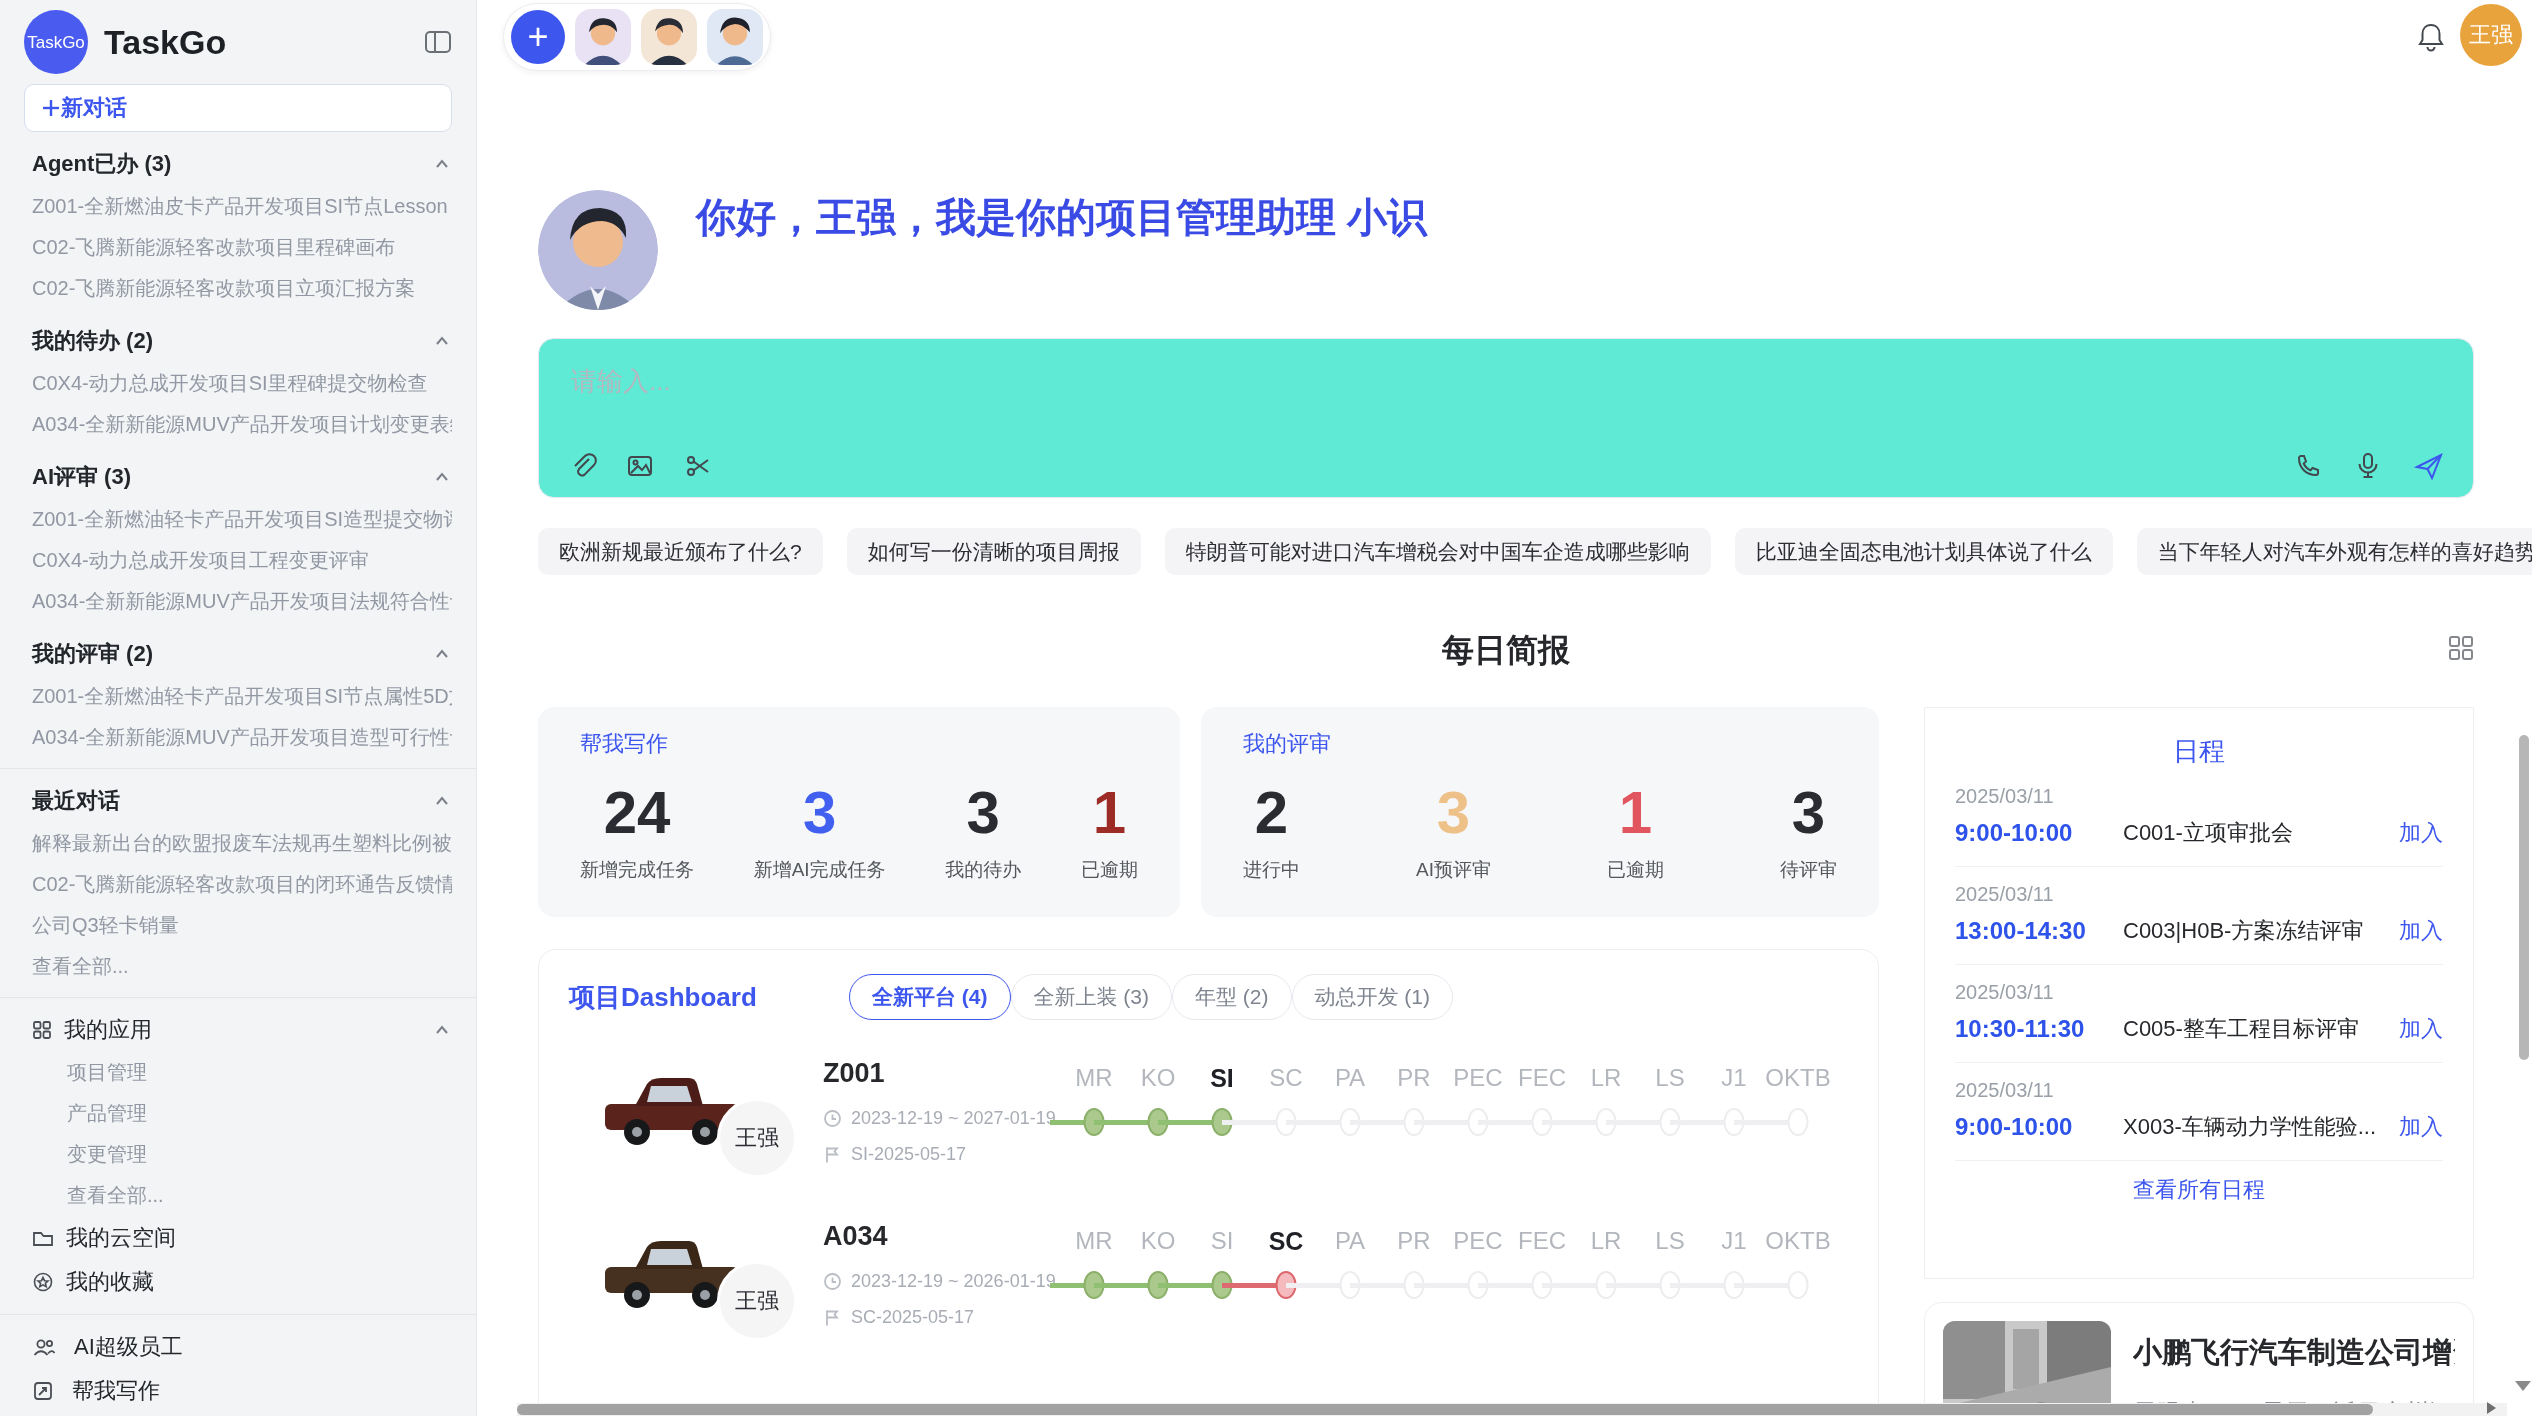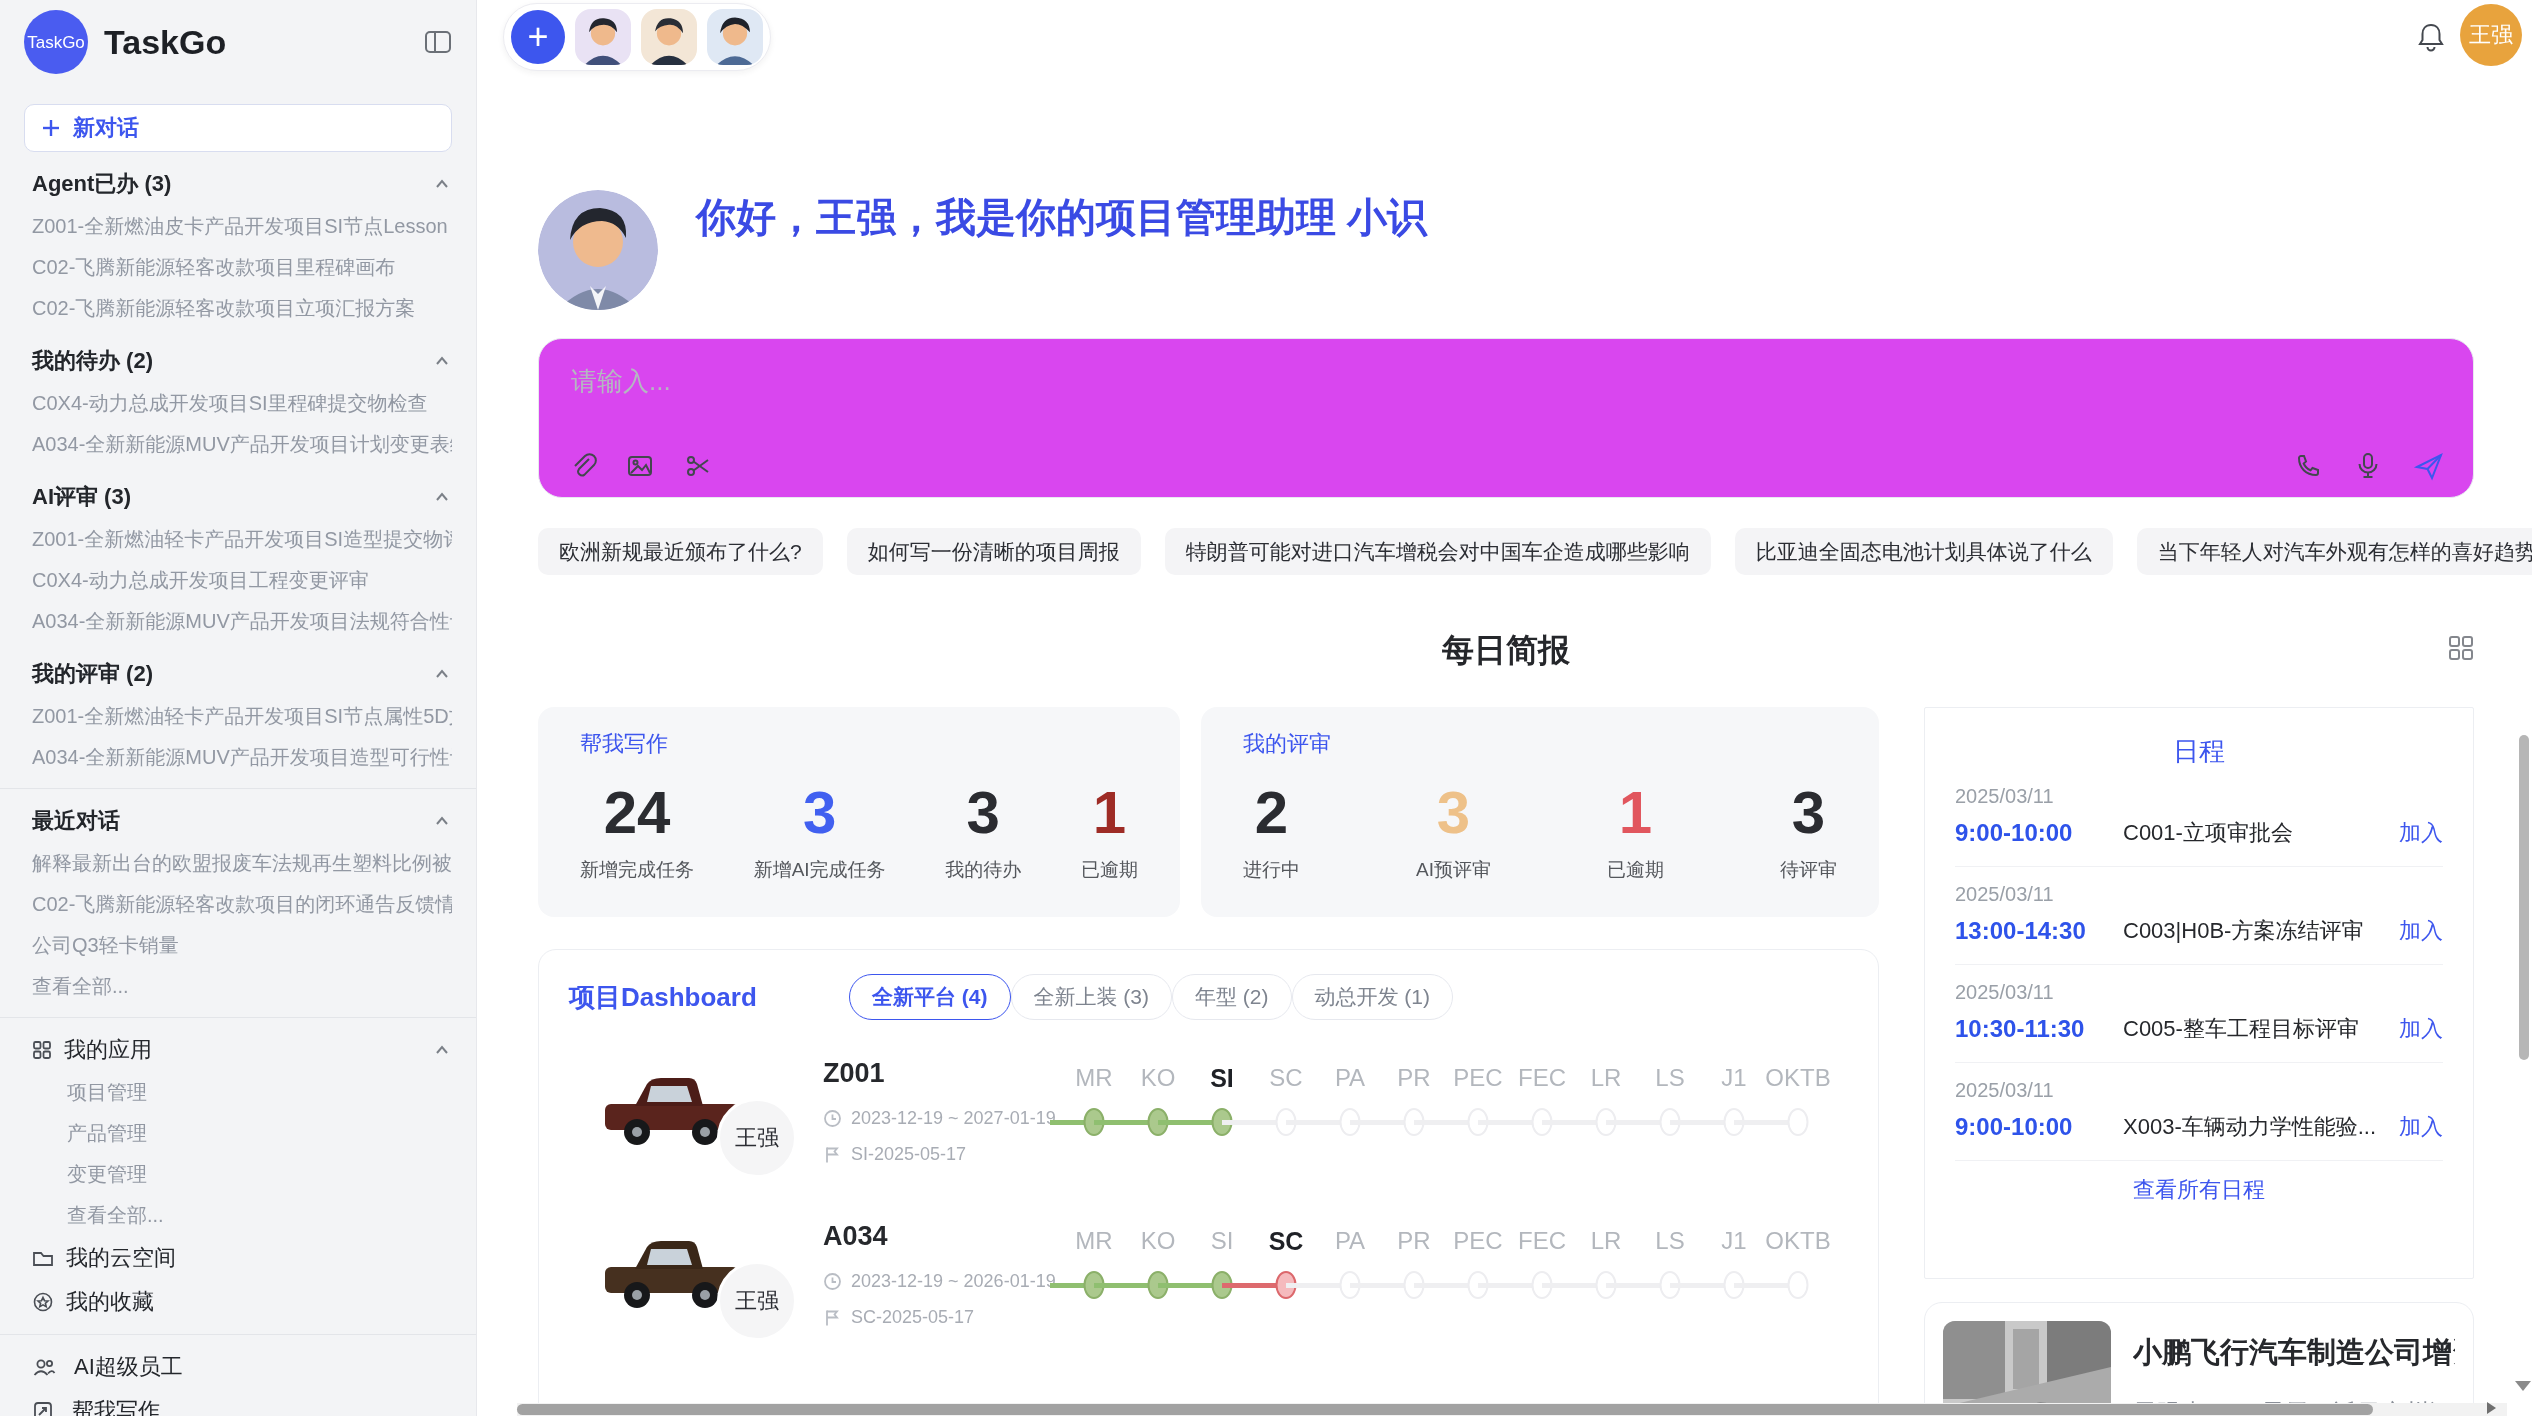--- a/index.html
+++ b/index.html
@@ -8,21 +8,21 @@
   svg{display:block}
   
   .sidebar{position:absolute;left:0;top:0;width:477px;height:1416px;background:#f3f4f6;
            border-right:1px solid #e7e8ec;box-sizing:border-box;padding:0 24px;overflow:hidden}
   .logo-row{display:flex;align-items:center;height:76px;margin-top:4px}
   .logo-circle{width:64px;height:64px;border-radius:50%;background:#4a5cf0;color:#fff;display:flex;
                flex-direction:row;align-items:center;justify-content:center;font-size:17px;line-height:19px;flex:none}
   .app-title{font-size:34px;font-weight:700;margin-left:16px;color:#1d2025}
   .collapse-btn{margin-left:auto;cursor:pointer}
   .new-chat{height:46px;border:1.5px solid #d8ddf0;border-radius:10px;background:#fff;color:#3d56ee;
-            font-size:22px;font-weight:600;display:flex;align-items:center;gap:12px;padding:0 16px;margin-top:24px}
+            font-size:22px;font-weight:600;display:flex;align-items:center;padding:0 16px;margin-top:4px}
   .sec-head{display:flex;align-items:center;height:44px;margin-top:10px;font-size:22px;font-weight:600;
             color:#23262b;padding-left:8px}
   .sec-head .chev{margin-left:auto}
   .side-item{height:41px;display:flex;align-items:center;font-size:20px;color:#9298a3;
              white-space:nowrap;overflow:hidden;padding-left:8px}
   .side-divider{height:1px;background:#e3e5e9;margin:10px -24px}
   .app-row{height:44px;display:flex;align-items:center;gap:12px;font-size:22px;color:#24272c;padding-left:8px}
   .app-row .chev{margin-left:auto}
   .sub-item{padding-left:43px;font-size:20px;height:41px;display:flex;align-items:center;color:#9298a3;white-space:nowrap;overflow:hidden}
   .tool-row{height:44px;display:flex;align-items:center;gap:18px;font-size:22px;color:#24272c;padding-left:8px}
@@ -34,21 +34,21 @@
   .plus-btn{width:54px;height:54px;border-radius:50%;background:#3d56ee;color:#fff;font-size:36px;
             display:flex;align-items:center;justify-content:center;font-weight:400}
   .av-thumb{width:56px;height:56px;border-radius:16px;overflow:hidden;flex:none}
   .bell{position:absolute;right:86px;top:21px}
   .user-badge{position:absolute;right:10px;top:4px;width:62px;height:62px;border-radius:50%;background:#e8a33d;
               color:#fff;font-size:22px;display:flex;align-items:center;justify-content:center}
   .content{padding:0 58px 0 61px}
   .greet-row{display:flex;gap:38px;margin-top:117px}
   .greet-avatar{width:120px;height:120px;border-radius:50%;overflow:hidden;flex:none}
   .greet-text{font-size:40px;font-weight:700;color:#3a4ae4}
-  .input-card{margin-top:28px;height:158px;border:1.5px solid #e7e9ef;border-radius:24px;position:relative;background:#d946ef}
+  .input-card{margin-top:28px;height:158px;border:1.5px solid #e7e9ef;border-radius:16px;position:relative;background:#5eead4}
   .chat-input{position:absolute;left:30px;top:26px;width:1400px;font-size:26px;border:none;outline:none;
               background:transparent;color:#2b2d33;font-family:inherit}
   .chat-input::placeholder{color:#b4b8c0}
   .in-icons-l{position:absolute;left:28px;bottom:16px;display:flex;gap:28px;align-items:center}
   .in-icons-r{position:absolute;right:28px;bottom:16px;display:flex;gap:30px;align-items:center}
   .chips{display:flex;gap:24px;margin-top:30px}
   .chip{height:47px;padding:0 21px;border-radius:10px;background:#f4f4f6;color:#2c2e34;font-size:21px;
         display:flex;align-items:center;white-space:nowrap}
   .brief-head{position:relative;margin-top:54px;height:42px}
   .brief-title{text-align:center;font-size:32px;font-weight:700;color:#25272b}

